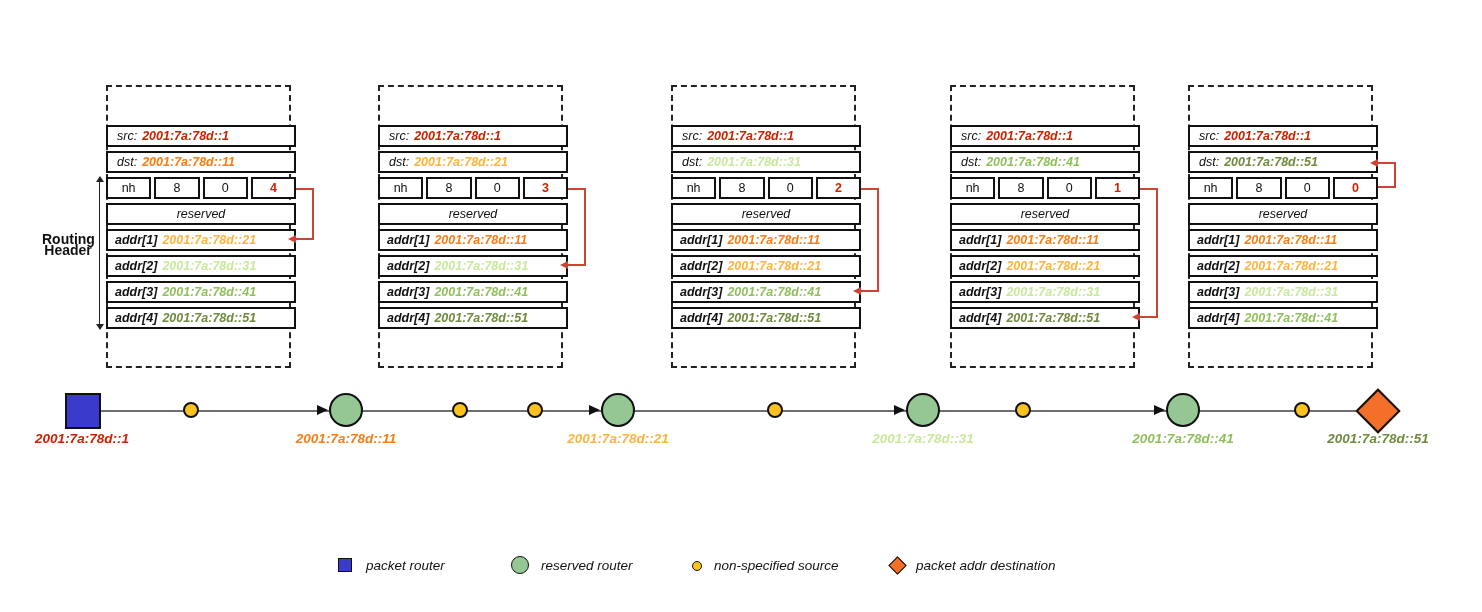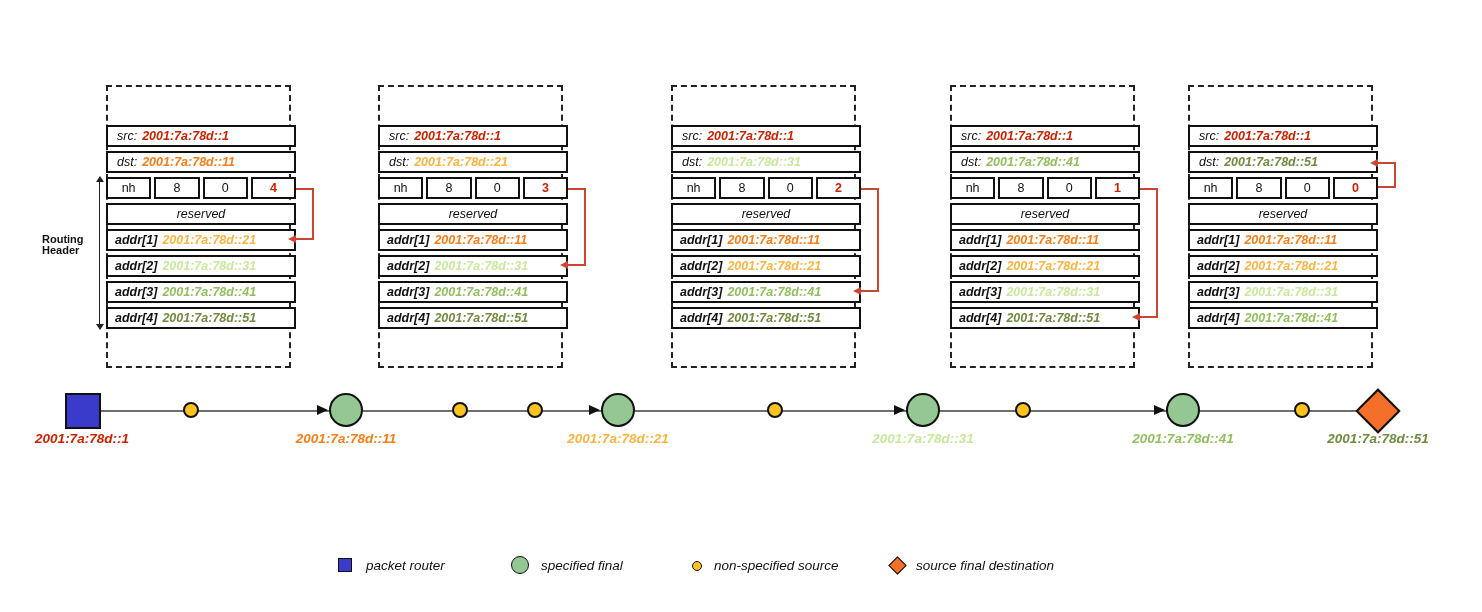--- a/index.html
+++ b/index.html
@@ -30,22 +30,22 @@
   .p2 .rarrow{top:101px;height:104px}.p3 .rarrow{top:101px;height:130px}
   .p4 .rarrow{top:75px;height:26px}
   .p0 .ah,.p1 .ah,.p2 .ah,.p3 .ah{bottom:-5px;}
   .p4 .ah{top:-5px;}
 
   
   .rh-line{position:absolute;left:-9px;top:90px;height:152px;width:0;border-left:1.5px solid #222;}
   .rh-line .tri{position:absolute;left:-4.5px;width:0;height:0;border-left:4px solid transparent;border-right:4px solid transparent;}
   .rh-line .tri.up{top:-1px;border-bottom:6px solid #222;}
   .rh-line .tri.down{bottom:-1px;border-top:6px solid #222;}
-  .rh-label{position:absolute;left:-66px;top:147px;width:52px;
-            font-size:11px;font-weight:bold;line-height:11px;color:#111;}
+  .rh-label{position:absolute;left:-66px;top:147px;width:52px;text-align:center;
+            font-size:14px;font-weight:bold;line-height:11px;color:#111;}
 
   
   .pline{position:absolute;left:100px;top:410px;width:1258px;height:2px;background:#6e6e6e;}
   .node-square{position:absolute;left:65px;top:393px;width:36px;height:36px;background:#3a3acb;border:2px solid #111;box-sizing:border-box;}
   .node-circle{position:absolute;top:393px;width:34px;height:34px;border-radius:50%;background:#94c794;border:2px solid #111;box-sizing:border-box;}
   .node-dot{position:absolute;top:402px;width:16px;height:16px;border-radius:50%;background:#fcc21d;border:2px solid #111;box-sizing:border-box;}
   .node-diamond{position:absolute;left:1362px;top:395px;width:32px;height:32px;background:#f4702a;border:2px solid #111;
                 box-sizing:border-box;transform:rotate(45deg);}
   .phead{position:absolute;top:405px;width:0;height:0;border-top:5.5px solid transparent;
          border-bottom:5.5px solid transparent;border-left:11px solid #111;}
@@ -294,22 +294,22 @@
     <div class="nlabel" style="left: 848px; color: rgb(201, 232, 155);">2001:7a:78d::31</div>
     <div class="nlabel" style="left: 1108px; color: rgb(144, 191, 92);">2001:7a:78d::41</div>
     <div class="nlabel" style="left: 1303px; color: rgb(112, 138, 62);">2001:7a:78d::51</div>
   </div>
 
   <div>
     <div class="lg-square" style="background-color: rgb(58, 58, 203);"></div>
     <div class="lg-text" style="left:366px">packet router</div>
 
     <div class="lg-circle" style="background-color: rgb(148, 199, 148);"></div>
-    <div class="lg-text" style="left:541px">specified final</div>
+    <div class="lg-text" style="left:541px">reserved router</div>
 
     <div class="lg-dot" style="background-color: rgb(252, 194, 29);"></div>
     <div class="lg-text" style="left:714px">non-specified source</div>
 
     <div class="lg-diamond" style="background-color: rgb(244, 112, 42);"></div>
-    <div class="lg-text" style="left:916px">source final destination</div>
+    <div class="lg-text" style="left:916px">packet addr destination</div>
   </div>
 
 </div>
 
 </body></html>

